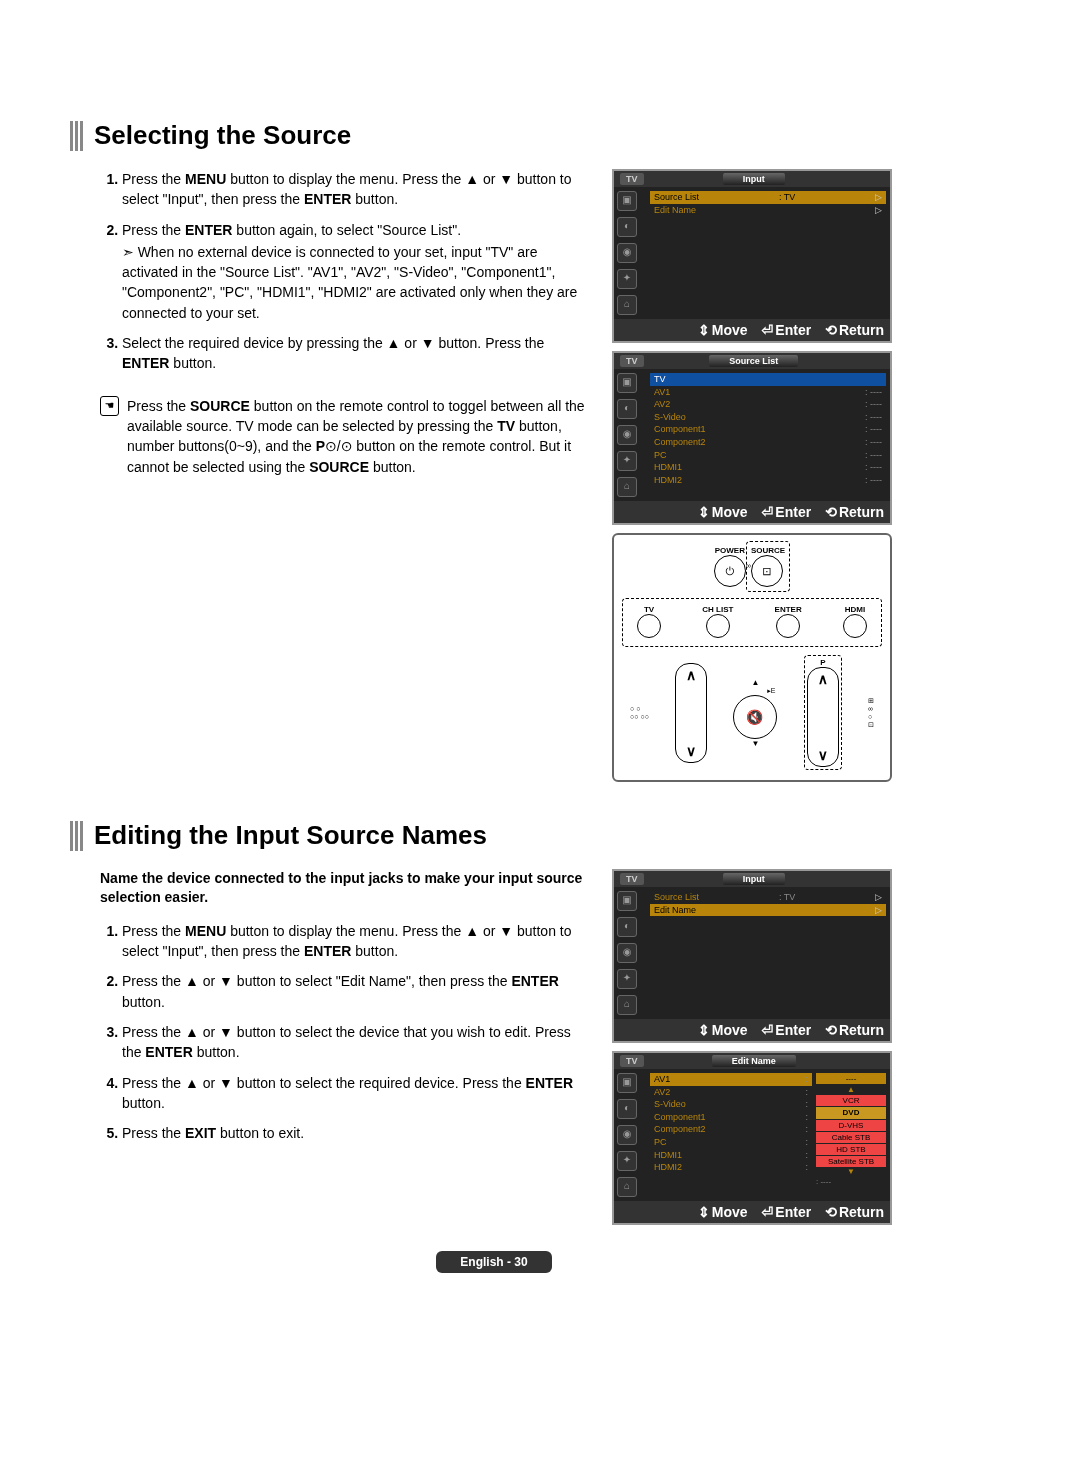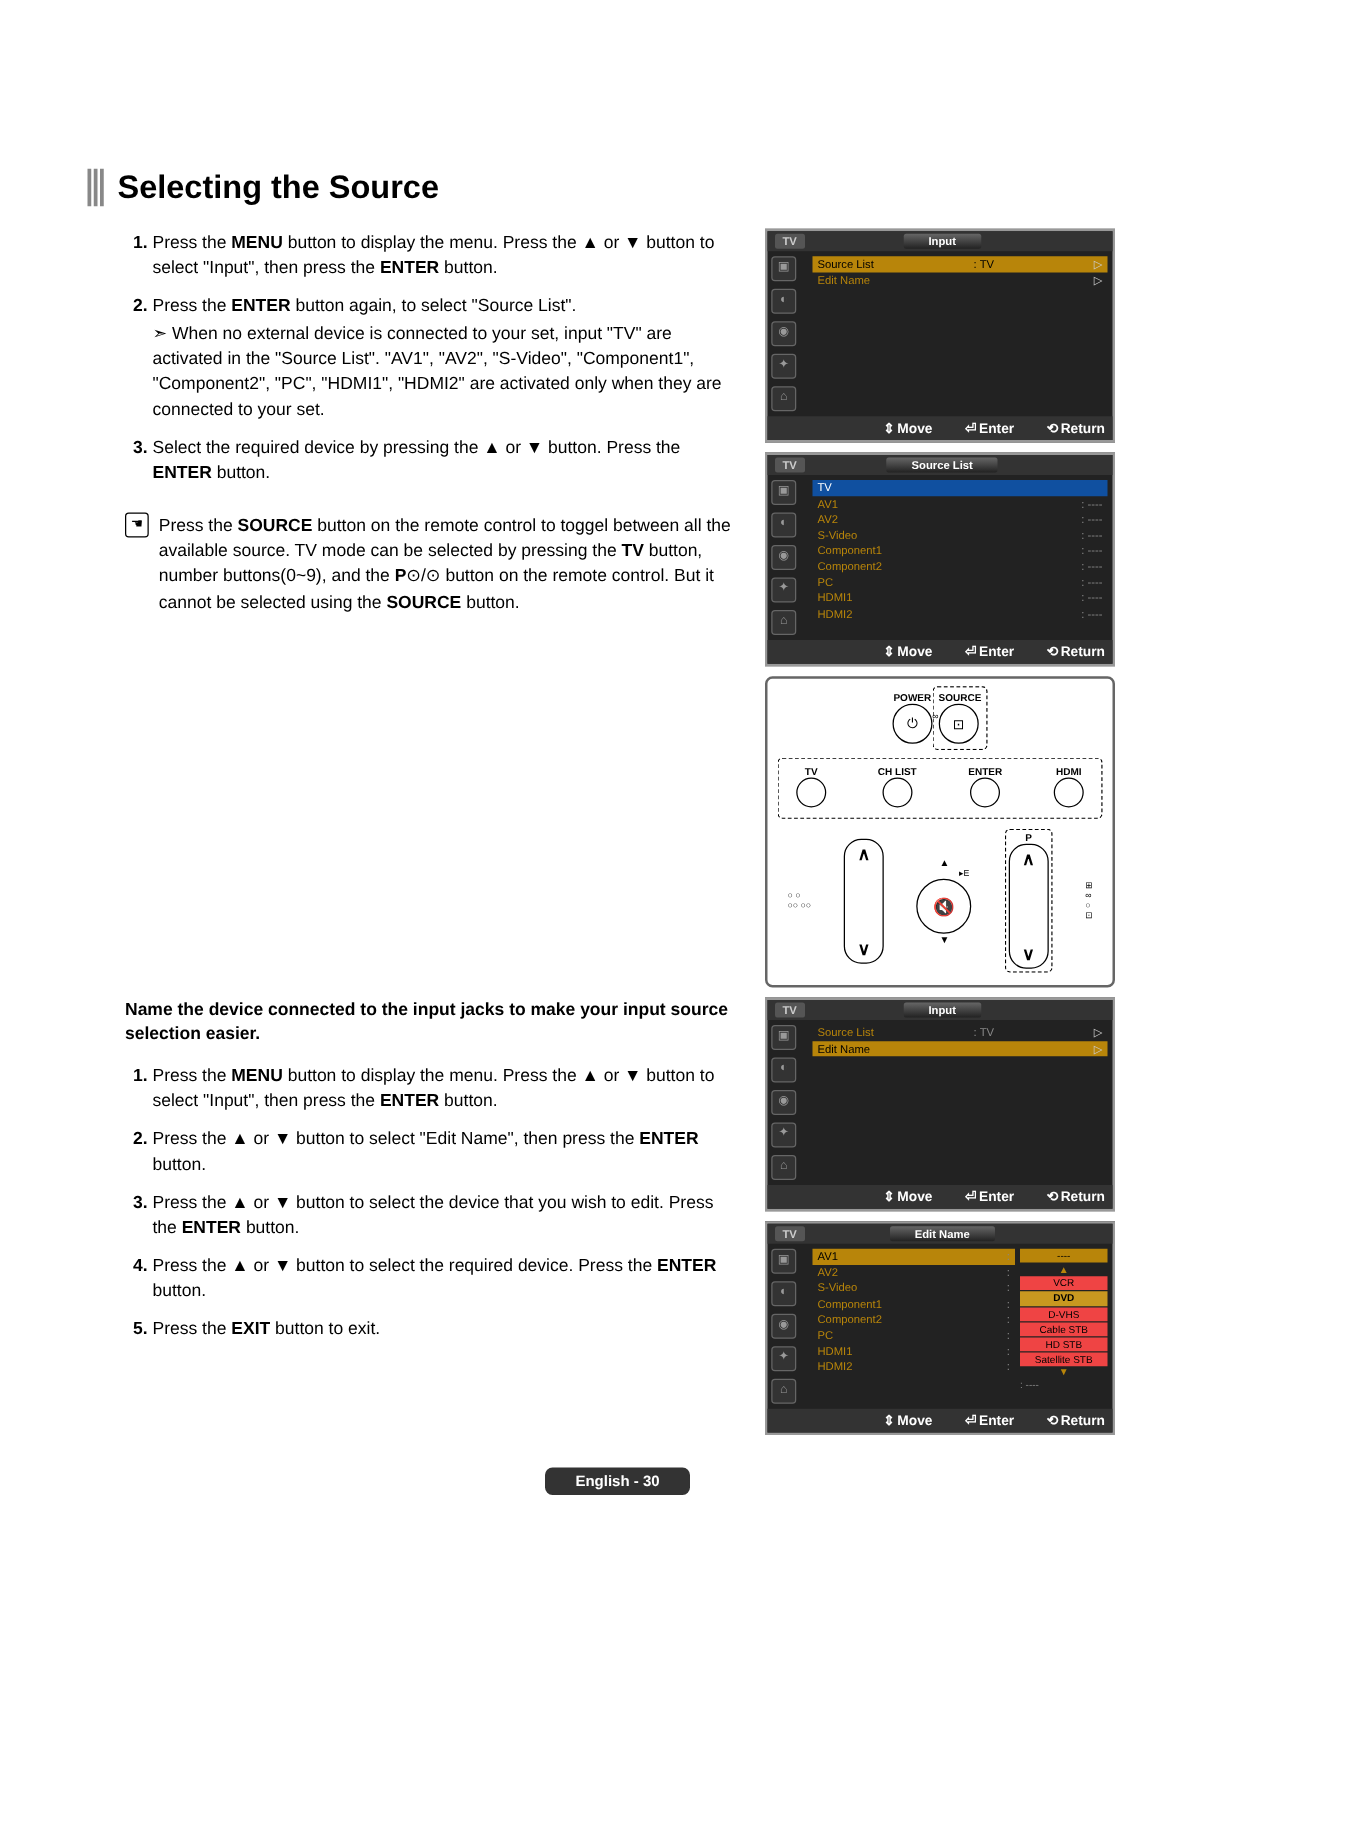--- a/index.html
+++ b/index.html
@@ -7,21 +7,20 @@
     padding: 0;
     font-family: Arial, Helvetica, sans-serif;
     background: #fff;
     width: 1080px;
   }
   .page {
     padding: 120px 70px 80px 70px;
     box-sizing: border-box;
     width: 992px;
     position: relative;
-    margin-top: 14px;
   }
   .section-title-bar {
     display:flex;
     align-items:center;
     gap:10px;
     margin-bottom:18px;
   }
   .vbars {
     width:14px;
     height:30px;
@@ -132,23 +131,23 @@
   }
   .osd-row { display:flex; justify-content:space-between; padding:0 4px;}
   .osd-row.sel { background:#b8850a; color:#000; }
   .osd-row.selblue { background:#1050a0; color:#fff; }
   .osd-row .k { color:#b8850a; }
   .osd-row .v { color:#888; }
   .osd-row .tri { color:#ccc; }
   .osd-foot {
     display:flex;
     justify-content:flex-end;
-    gap:26px;
+    gap:14px;
     padding:3px 6px;
-    font-size:11px;
+    font-size:14px;
     background:#333;
     color:#fff;
     font-weight:bold;
   }
   .osd-foot span::before { margin-right:2px; }
   .ico-move::before{content:"⇕";}
   .ico-enter::before{content:"⏎";}
   .ico-return::before{content:"⟲";}
 
   
@@ -396,20 +395,24 @@
               <span class="chev">∧</span>
               <span class="chev">∨</span>
             </div>
           </div>
           <div class="dots">⊞<br>∞<br>○<br>⊡</div>
         </div>
       </div>
     </div>
   </div>
 
+  <div class="section-title-bar" style="margin-top:30px">
+    <div class="vbars"></div>
+    <div class="h1">Editing the Input Source Names</div>
+  </div>
 
   <div class="two-col">
     <div class="left-col">
       <div class="lead">Name the device connected to the input jacks to make your input source selection easier.</div>
       <ol class="steps">
         <li><span id="s2s1">Press the <b>MENU</b> button to display the menu. Press the ▲ or ▼ button to select "Input", then press the <b>ENTER</b> button.</span></li>
         <li><span id="s2s2">Press the ▲ or ▼ button to select "Edit Name", then press the <b>ENTER</b> button.</span></li>
         <li><span id="s2s3">Press the ▲ or ▼ button to select the device that you wish to edit. Press the <b>ENTER</b> button.</span></li>
         <li><span id="s2s4">Press the ▲ or ▼ button to select the required device. Press the <b>ENTER</b> button.</span></li>
         <li><span id="s2s5">Press the <b>EXIT</b> button to exit.</span></li>

